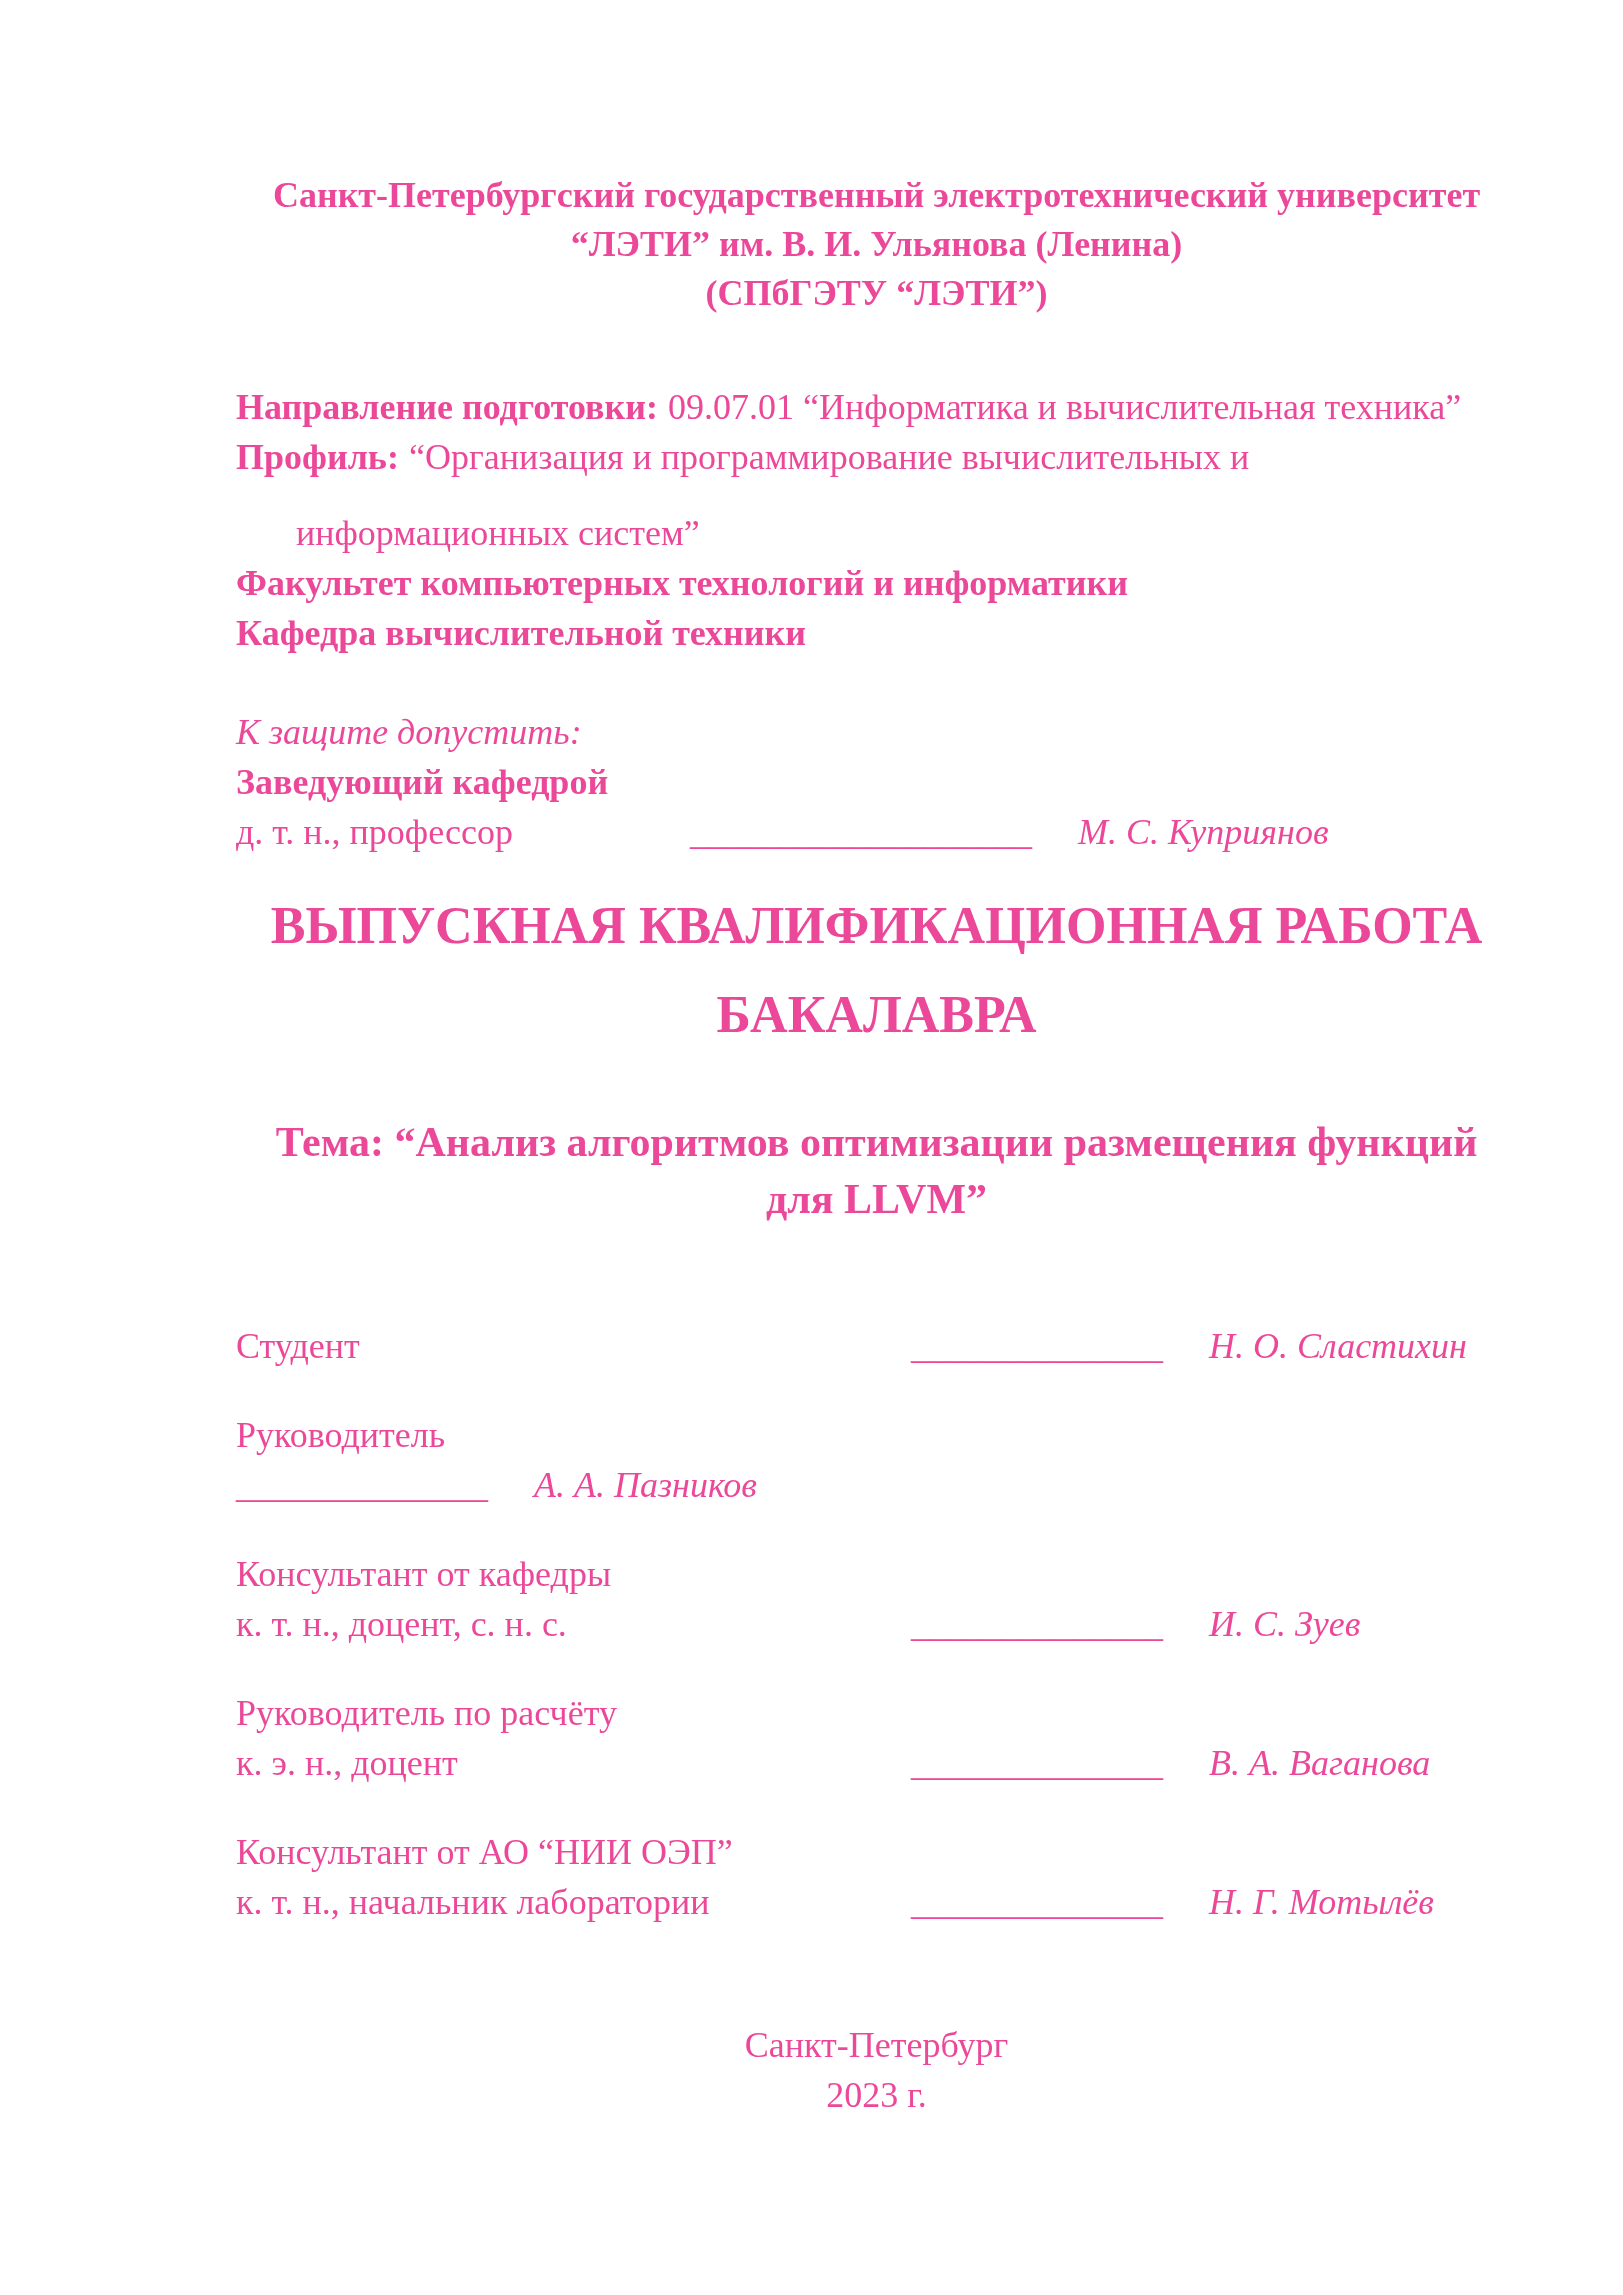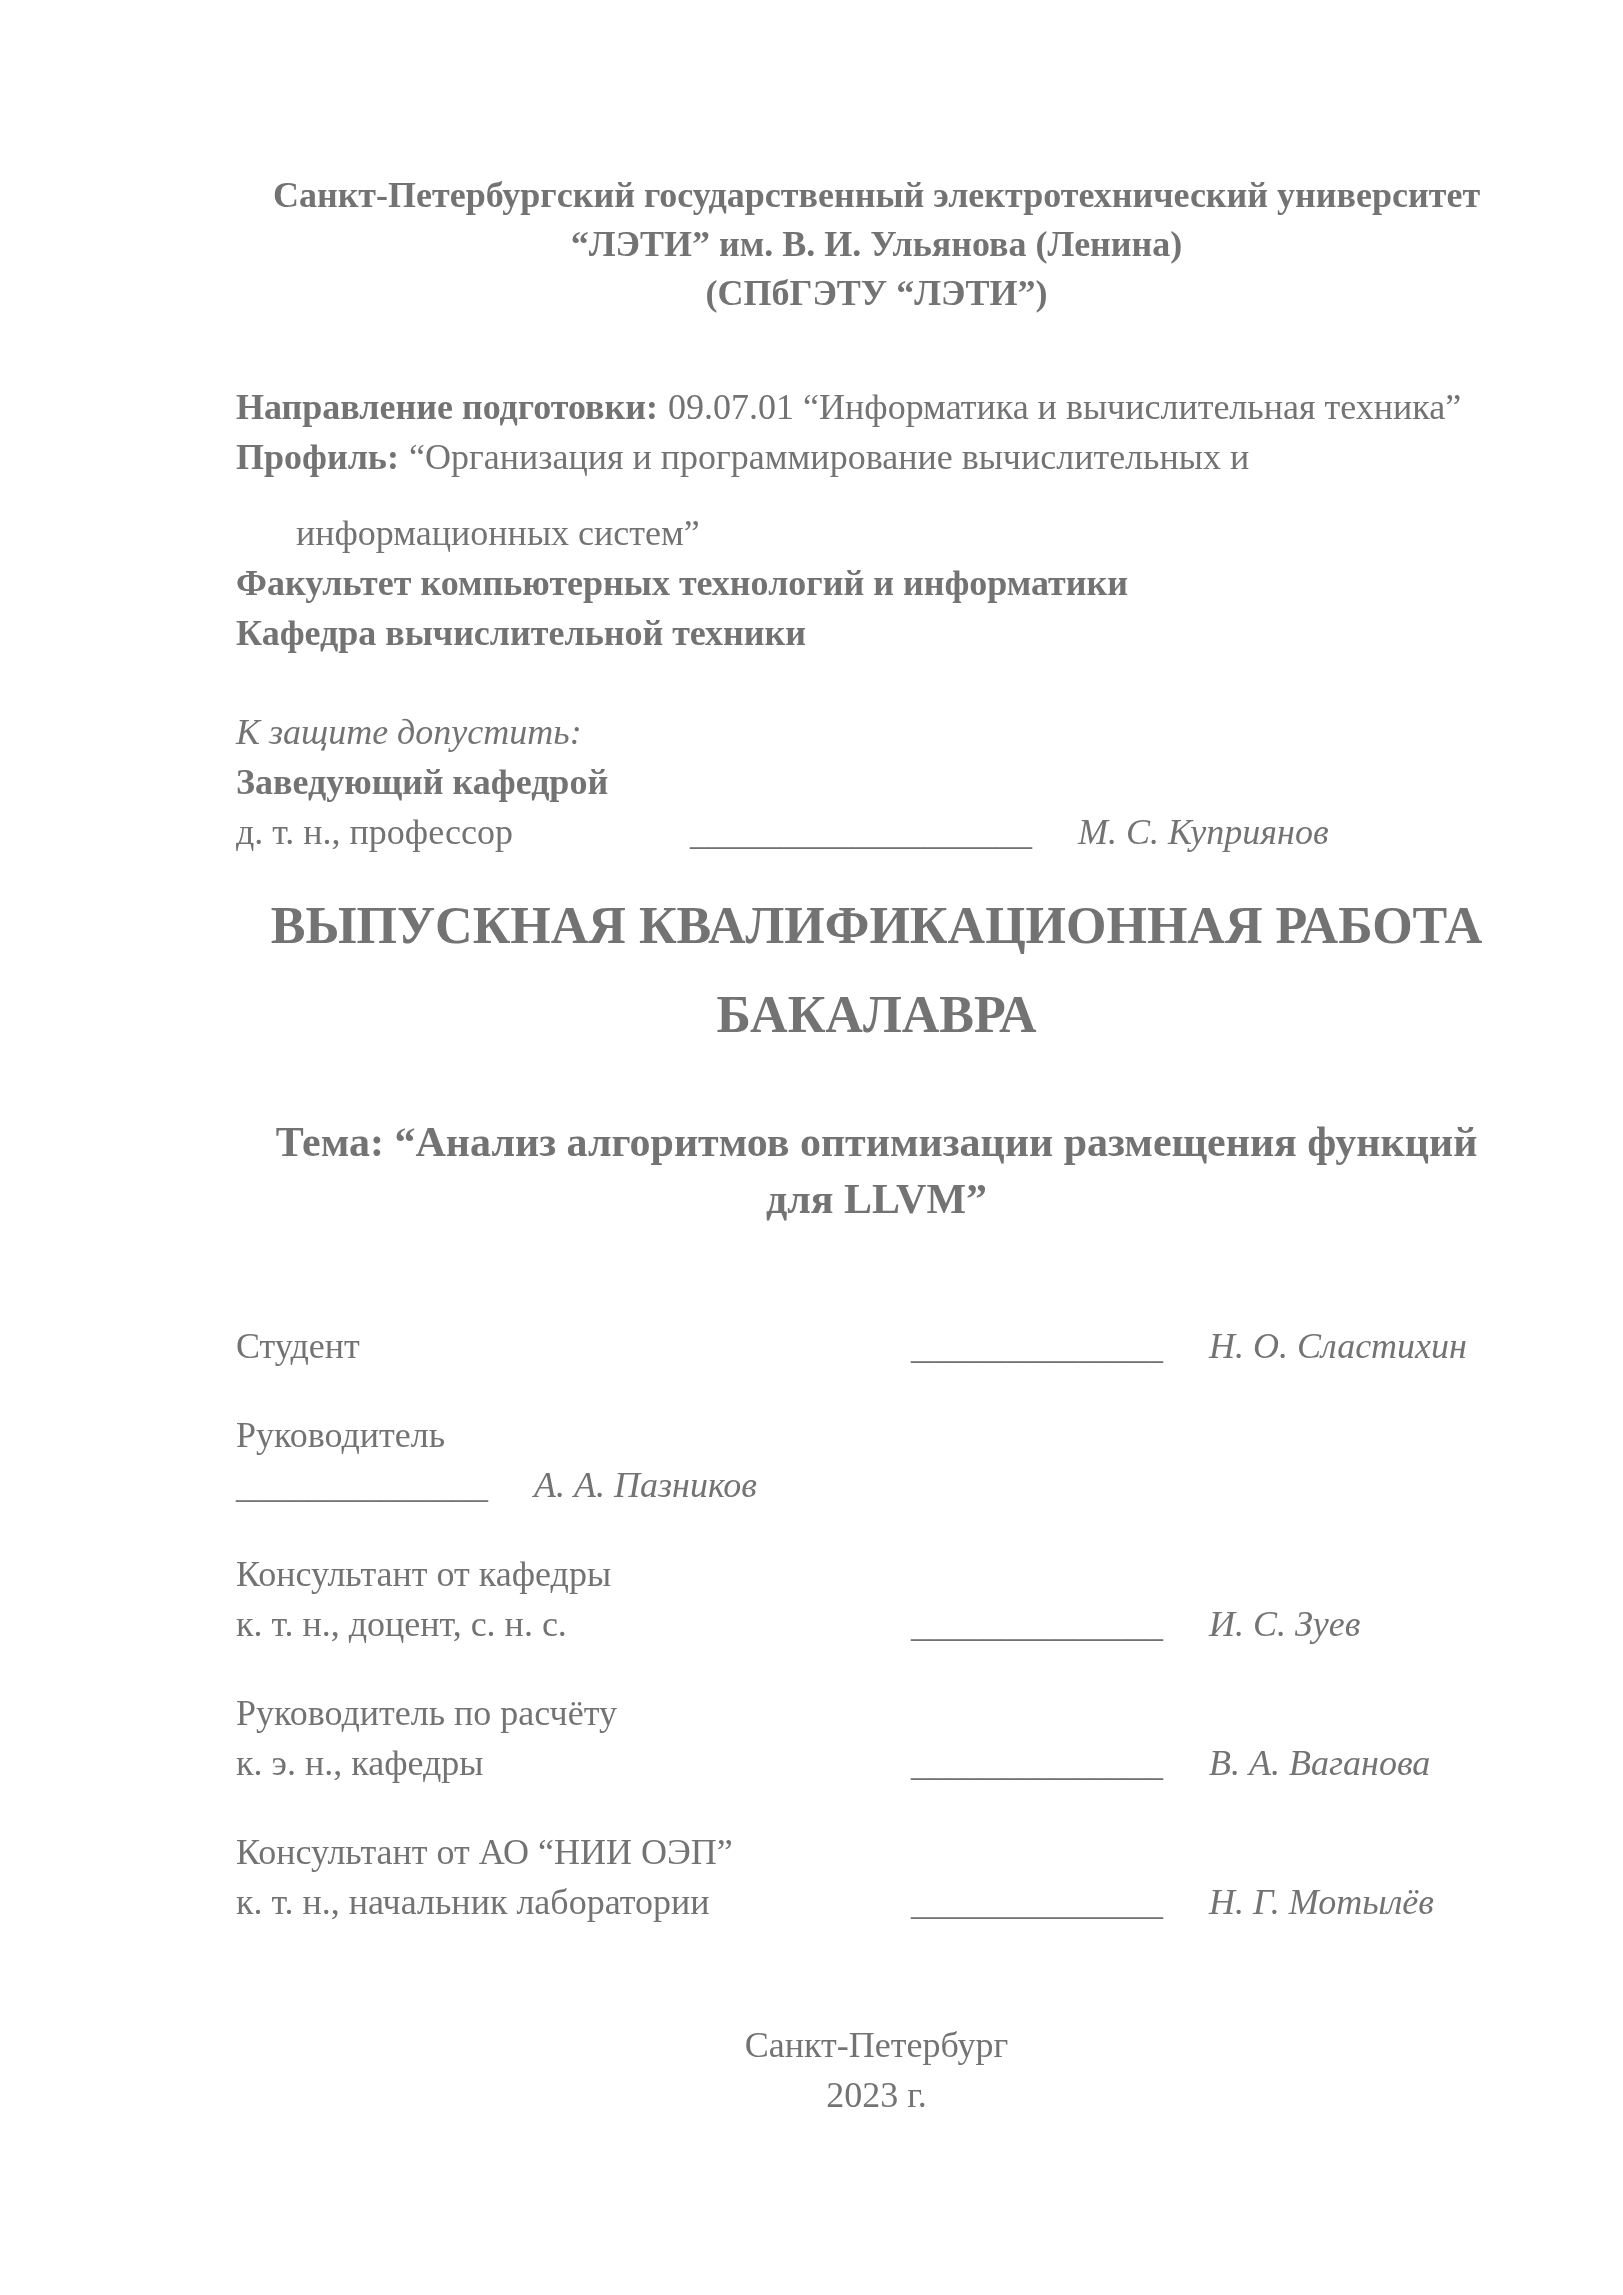--- a/index.html
+++ b/index.html
@@ -3,21 +3,21 @@
 <meta charset="utf-8">
 <style>
   * { margin: 0; padding: 0; box-sizing: border-box; }
   html, body { background: #888; }
   .page {
     position: relative;
     width: 1623px;
     height: 2295px;
     margin: 0 auto;
     background: #ffffff;
-    color: #737373;
+    color: #ec4899;
     font-family: "Liberation Serif", "DejaVu Serif", serif;
     font-size: 36px;
     overflow: hidden;
   }
   .content {
     padding: 171px 106px 0 236px; 
   }
   
   .uni-header {
     text-align: center;
@@ -141,21 +141,21 @@
         <div class="sig-row">
           <span class="sig-label">к. т. н., доцент, с. н. с.</span>
           <span class="sig-line">______________</span>
           <span class="sig-name">И. С. Зуев</span>
         </div>
       </div>
 
       <div class="sig-entry">
         <div>Руководитель по расчёту</div>
         <div class="sig-row">
-          <span class="sig-label">к. э. н., кафедры</span>
+          <span class="sig-label">к. э. н., доцент</span>
           <span class="sig-line">______________</span>
           <span class="sig-name">В. А. Ваганова</span>
         </div>
       </div>
 
       <div class="sig-entry">
         <div>Консультант от АО “НИИ ОЭП”</div>
         <div class="sig-row">
           <span class="sig-label">к. т. н., начальник лаборатории</span>
           <span class="sig-line">______________</span>

